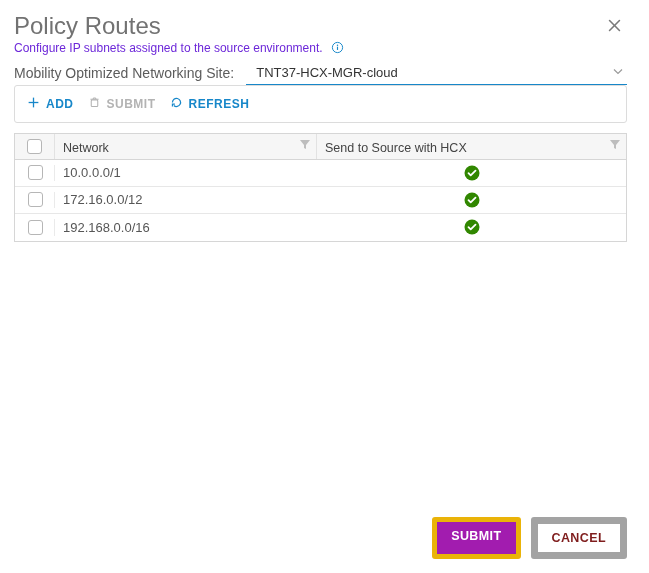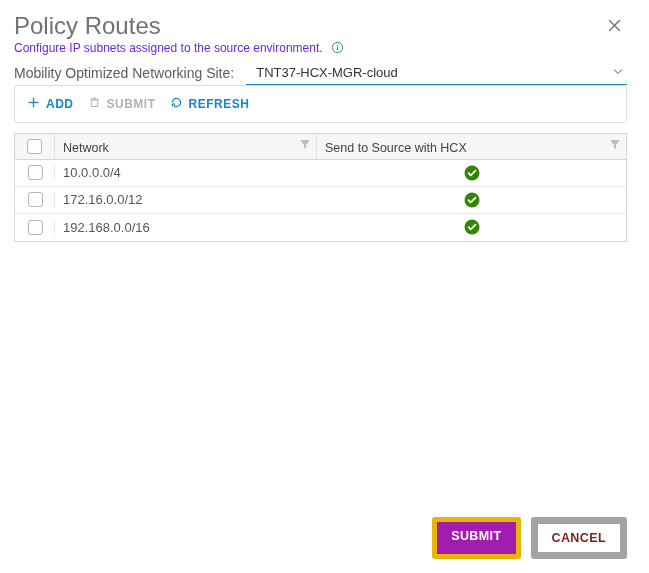--- a/index.html
+++ b/index.html
@@ -296,21 +296,21 @@
               <path d="M0 0h10L6 5v4L4 8V5z" fill="#bdbdbd"></path>
             </svg>
         </span>
       </div>
     </div>
 
     <div class="row">
       <div class="cell-check">
         <div class="chk"></div>
       </div>
-      <div class="cell-net">10.0.0.0/4</div>
+      <div class="cell-net">10.0.0.0/1</div>
       <div class="cell-hcx">
         <span class="check-circle">
           <svg viewBox="0 0 16 16">
               <circle cx="8" cy="8" r="7.5" fill="#318700"></circle>
               <path d="M4.5 8.2l2.2 2.2 4.8-4.8" fill="none" stroke="#fff" stroke-width="1.8" stroke-linecap="round" stroke-linejoin="round"></path>
             </svg>
         </span>
       </div>
     </div>
 

